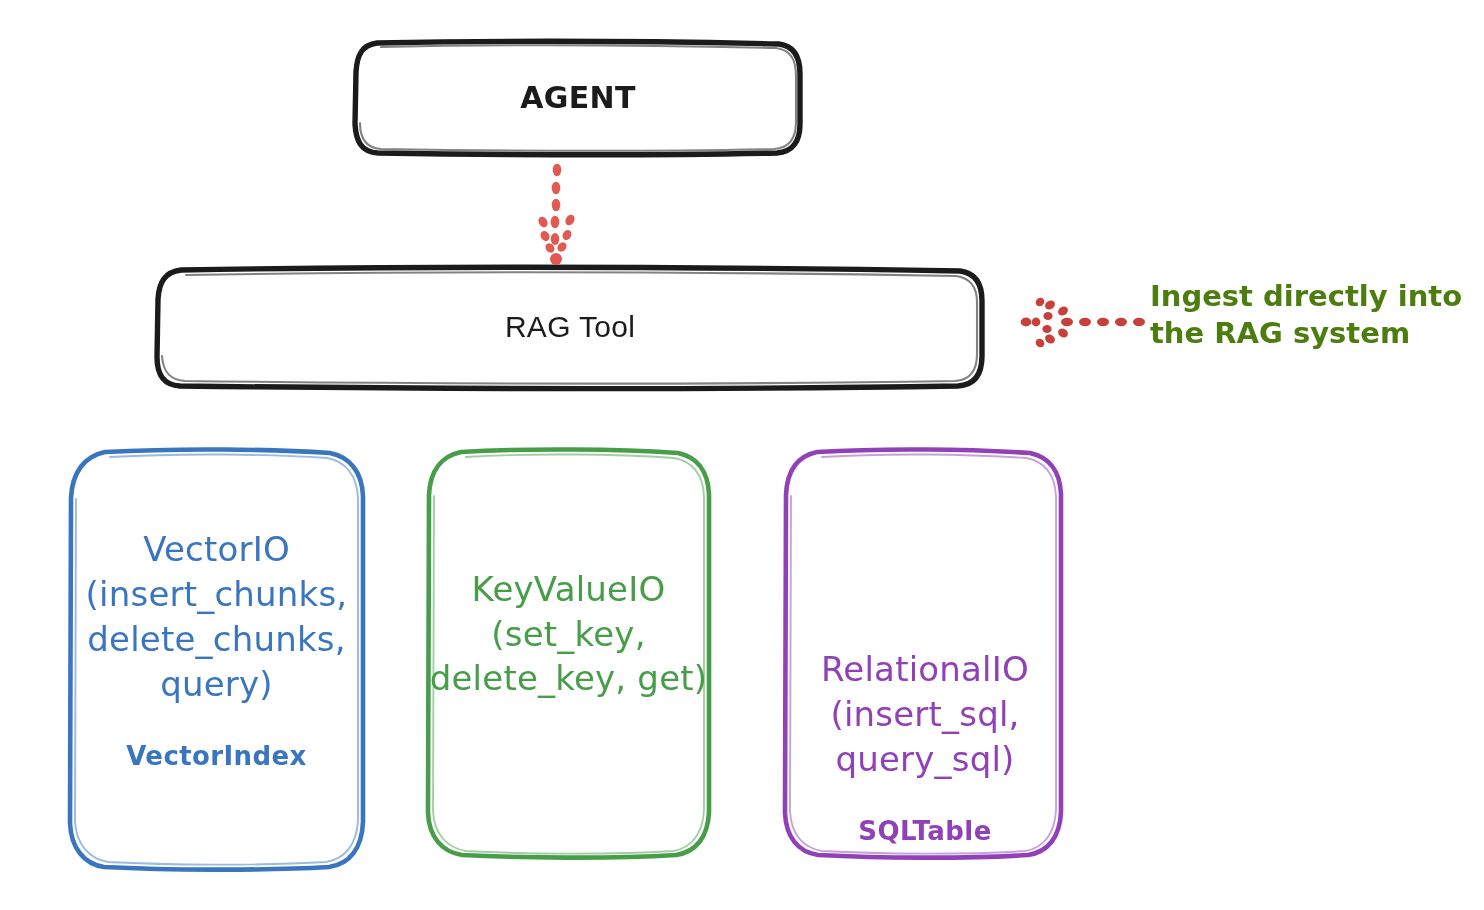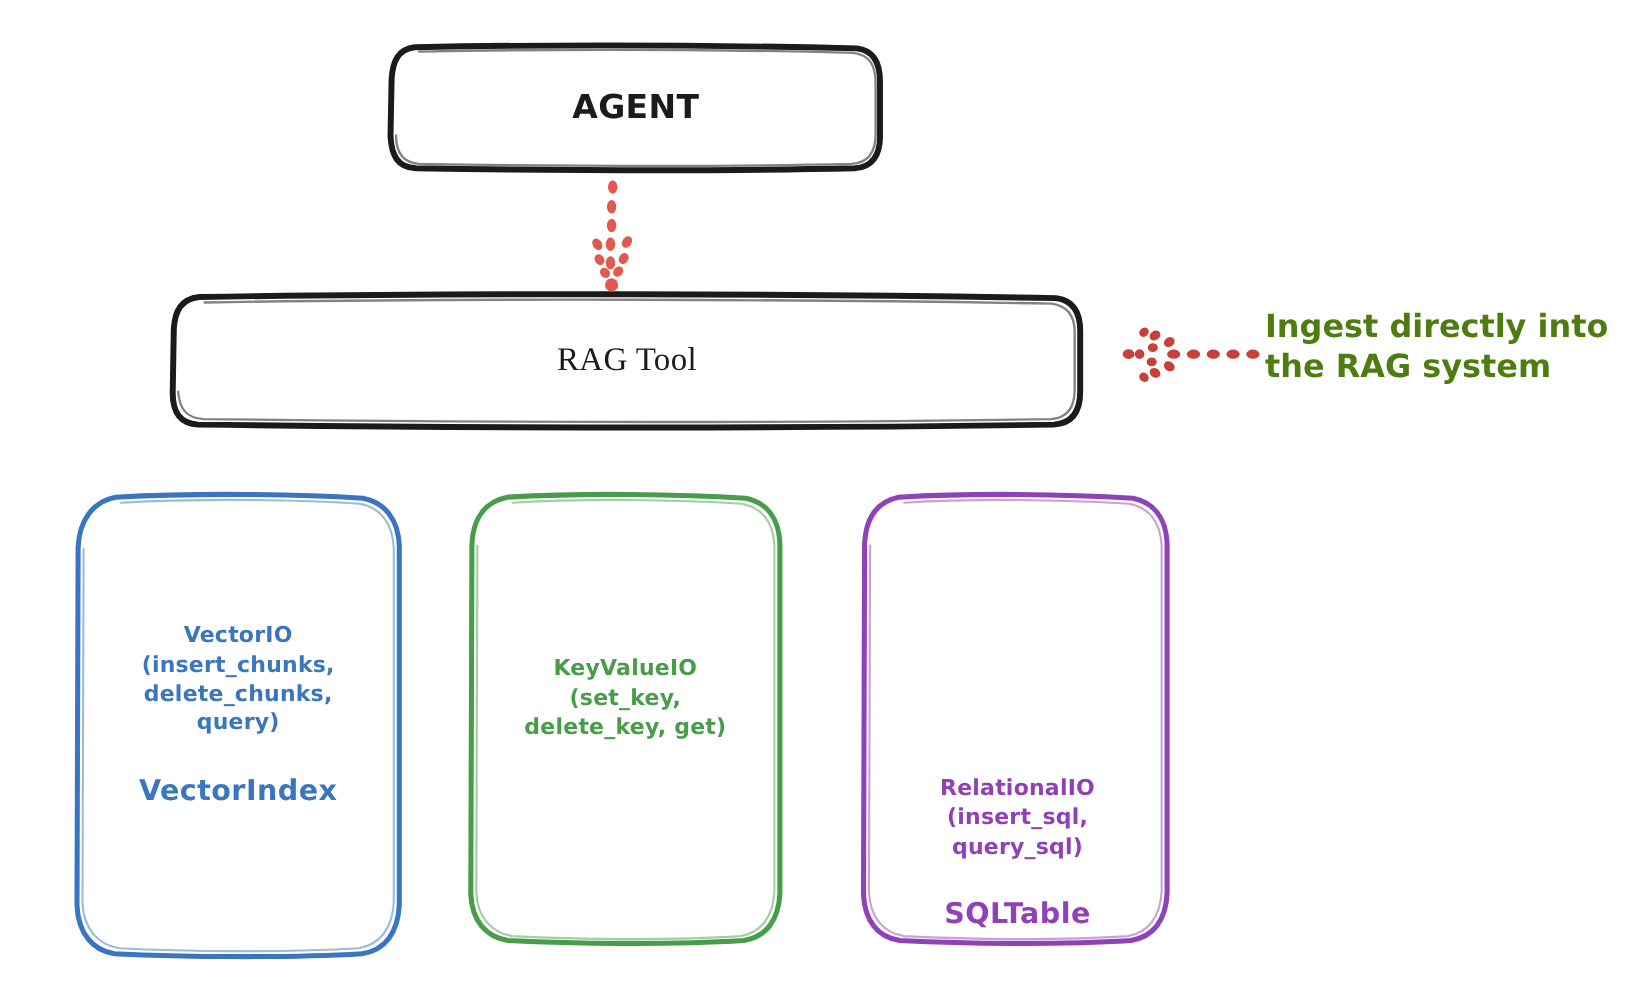--- a/index.html
+++ b/index.html
@@ -59,36 +59,36 @@
   .label-black {
     color: #1b1b1b;
     font-size: 30px;
     font-weight: 600;
     font-family: "DejaVu Sans", sans-serif;
   }
   .label-ragtool {
     color: #1b1b1b;
     font-size: 30px;
     font-weight: 500;
-    font-family: Liberation Serif, serif;
+    font-family: Liberation Sans, sans-serif;
     font-style: normal;
   }
 
   
   .box-vector  { left: 70px;  top: 450px; width: 293px; height: 418px; }
   .box-keyvalue{ left: 428px; top: 450px; width: 281px; height: 406px; }
   .box-relational{ left: 787px; top: 450px; width: 276px; height: 406px; justify-content: flex-end; }
 
   .prov-text {
     position: relative;
     z-index: 4;
     white-space: pre-line;
     line-height: 1.32;
-    font-size: 20px;
-    font-weight: 700;
+    font-size: 34px;
+    font-weight: 400;
     letter-spacing: 0.2px;
     font-family: "DejaVu Sans", sans-serif;
   }
   .prov-gap { height: 34px; }
   .prov-index {
     position: relative;
     z-index: 4;
     font-size: 26px;
     font-weight: 600;
     letter-spacing: 0.4px;

